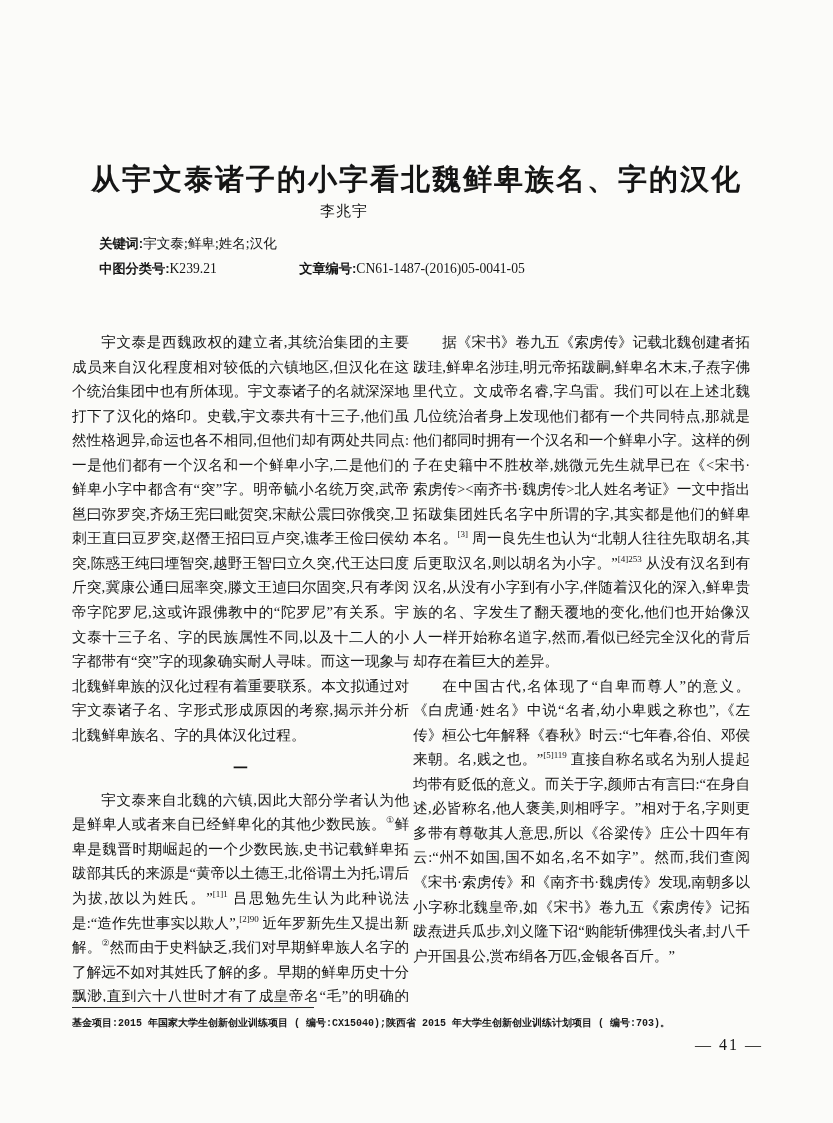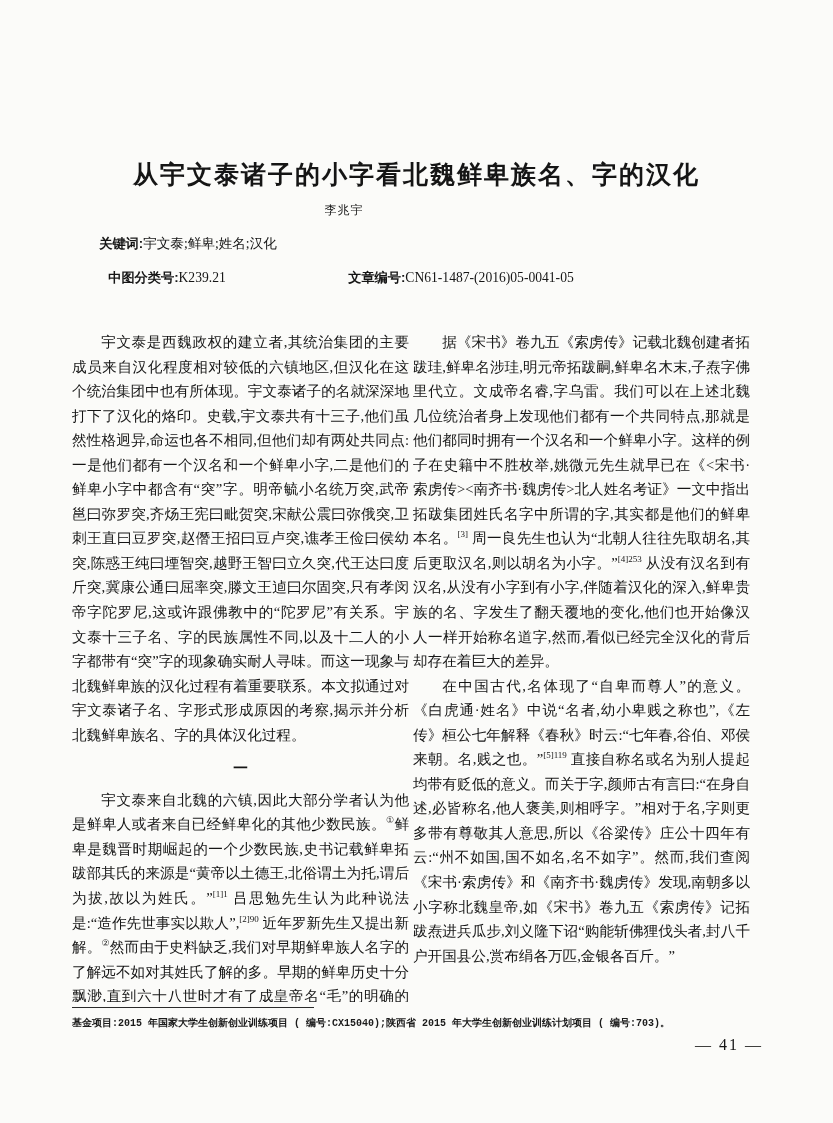--- a/index.html
+++ b/index.html
@@ -8,38 +8,38 @@
     background:#fbfbf9;
     font-family:"Liberation Serif", serif;
     color:#151515;
     position:relative;
     overflow:hidden;
   }
   .page{position:absolute;inset:0;}
   .title{
     position:absolute;left:0;top:141px;width:833px;
     text-align:center;
-    font-size:25px;font-weight:700;letter-spacing:2px;
+    font-size:29px;font-weight:700;letter-spacing:2px;
   }
   .author{
     position:absolute;left:0;top:202px;width:688px;
-    text-align:center;font-size:12px;letter-spacing:1px;
+    text-align:center;font-size:15px;letter-spacing:1px;
   }
   .meta-block{
     position:absolute;left:72px;top:231px;width:690px;
     font-size:13.6px;line-height:25px;
   }
   .meta-block .label{
     font-weight:700;
     font-family:"Liberation Sans", sans-serif;
     font-size:13.2px;
   }
   .abstract-p{margin:0;text-indent:2em;text-align:justify;text-justify:inter-character;}
   .kw-line{margin:0;text-indent:2em;}
-  .id-line{margin:9px;padding-left:2em;display:flex;gap:40px;}
+  .id-line{margin:0;padding-left:2em;display:flex;}
   .id-seg1{width:200px;}
   .id-seg2{width:155px;}
   .columns{
     position:absolute;left:72px;top:330px;width:690px;height:672px;
     display:flex;gap:4px;
   }
   .col{
     width:337px;
     font-size:14.6px;line-height:24.55px;
     text-align:justify;text-justify:inter-character;

